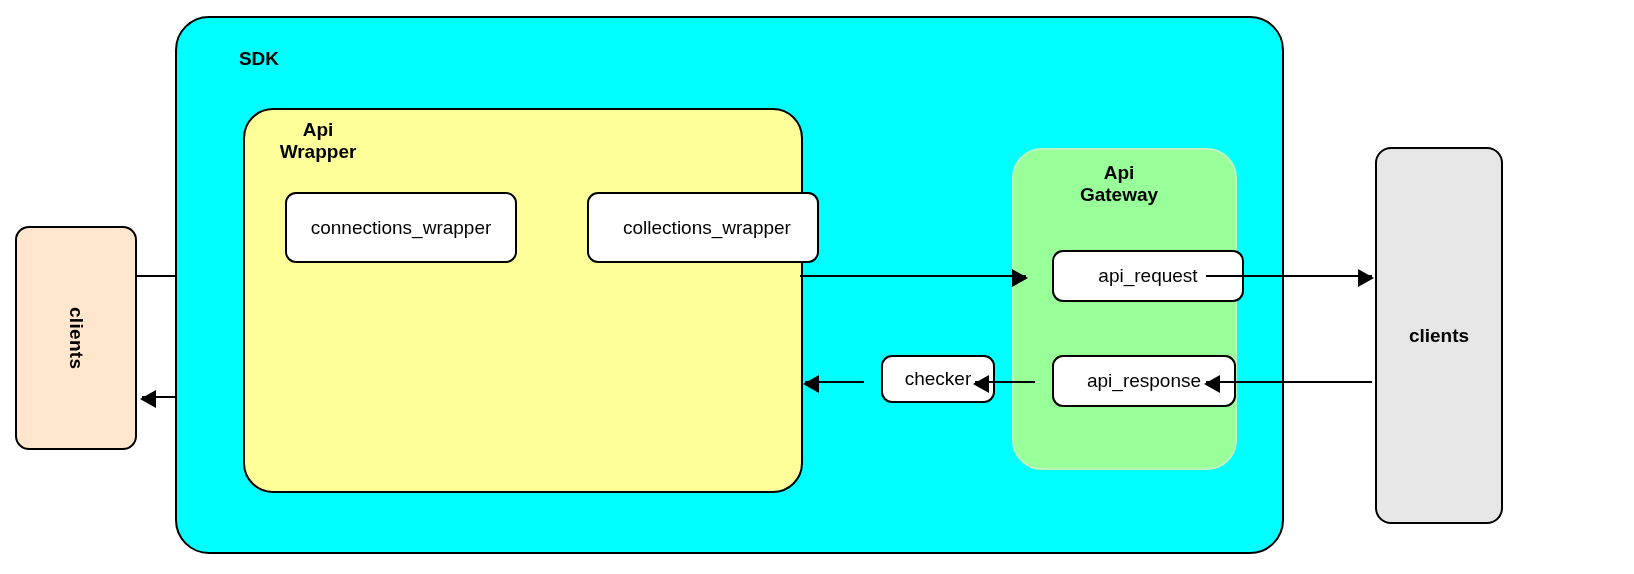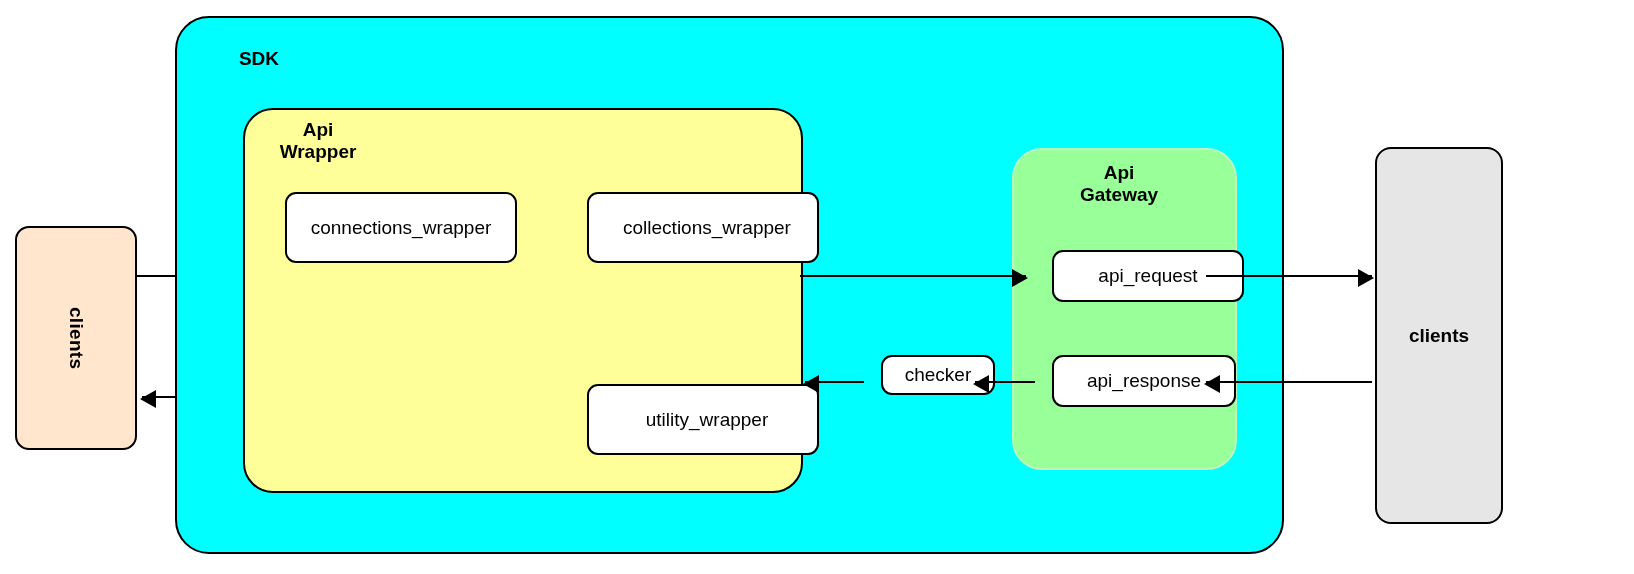--- a/index.html
+++ b/index.html
@@ -130,21 +130,21 @@
   .w-col-b { left: 567px; padding-left: 8px; }
   .w-row-1 { top: 192px; }
   .w-row-2 { top: 288px; }
   .w-row-3 { top: 384px; }
   .wcell { width: 232px; height: 71px; }
 
   
   .g-req { left: 1032px; top: 250px; width: 192px; height: 52px; }
   .g-res { left: 1032px; top: 355px; width: 184px; height: 52px; }
 
-  .checker-box { left: 861px; top: 355px; width: 114px; height: 40px; }
+  .checker-box { left: 861px; top: 355px; width: 114px; height: 48px; }
 
   
   .arrow {
     position: absolute;
     height: 0;
     border-top: 2.5px solid #000000;
   }
   .arrow::after {
     content: "";
     position: absolute;
@@ -191,23 +191,20 @@
     <span class="container-label wrapper-label">Api
 Wrapper</span>
   </div>
 
   <div class="node leaf wcell w-col-a w-row-1">
     <span>connections_wrapper</span>
   </div>
   <div class="node leaf wcell w-col-b w-row-1">
     <span>collections_wrapper</span>
   </div>
-  <div class="node leaf wcell w-col-b w-row-3">
-    <span>utility_wrapper</span>
-  </div>
 
   <div class="node gateway-box">
     <span class="container-label gateway-label">Api
 Gateway</span>
   </div>
 
   <div class="node leaf g-req">
     <span>api_request</span>
   </div>
   <div class="node leaf g-res">

